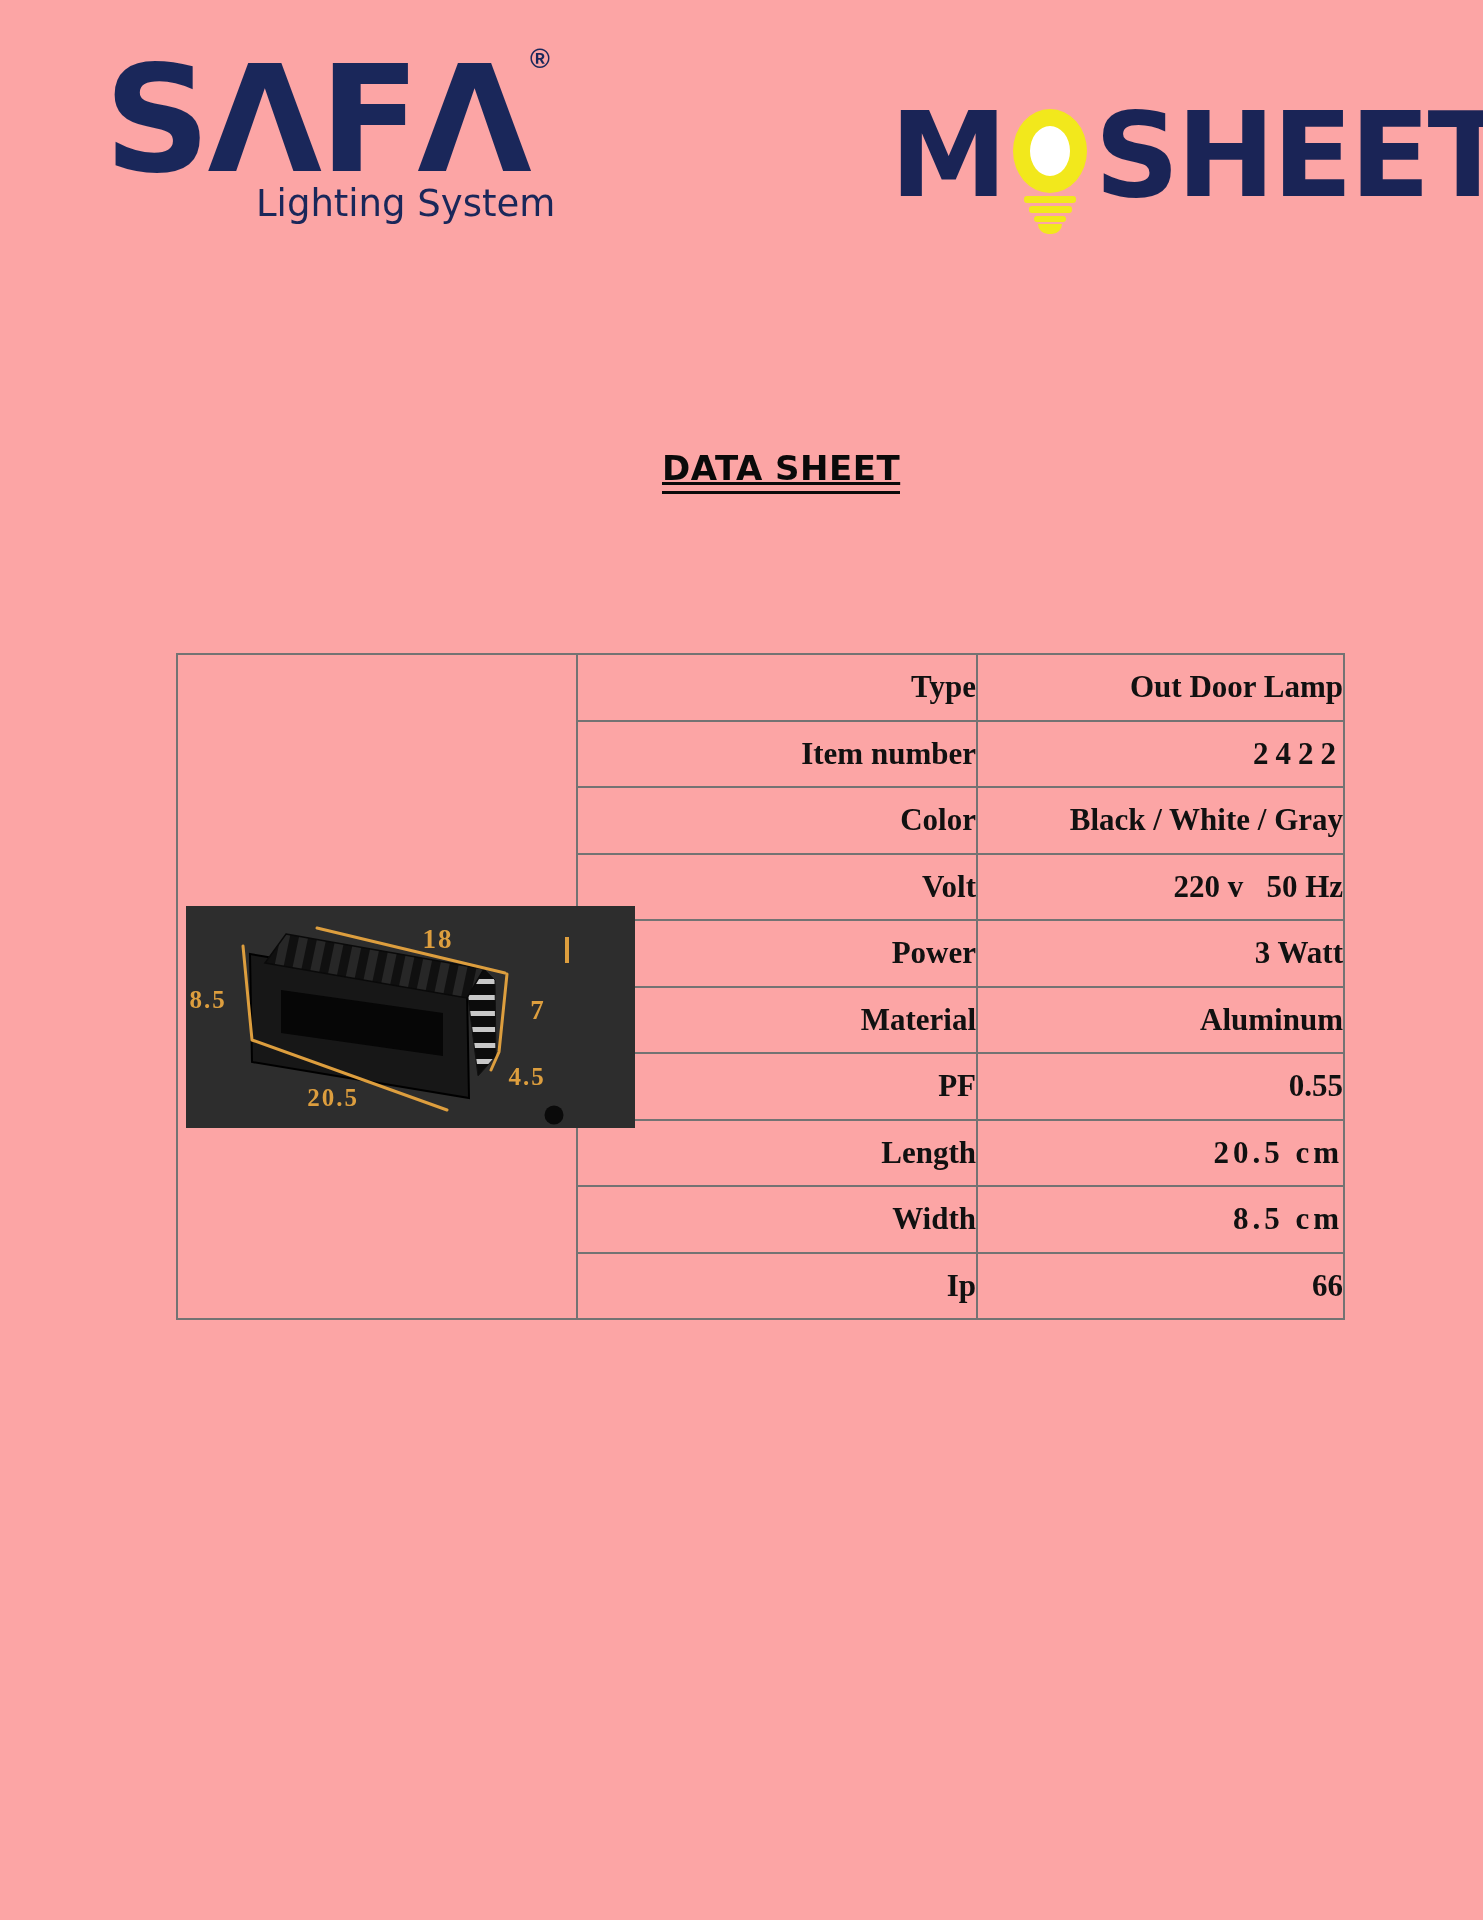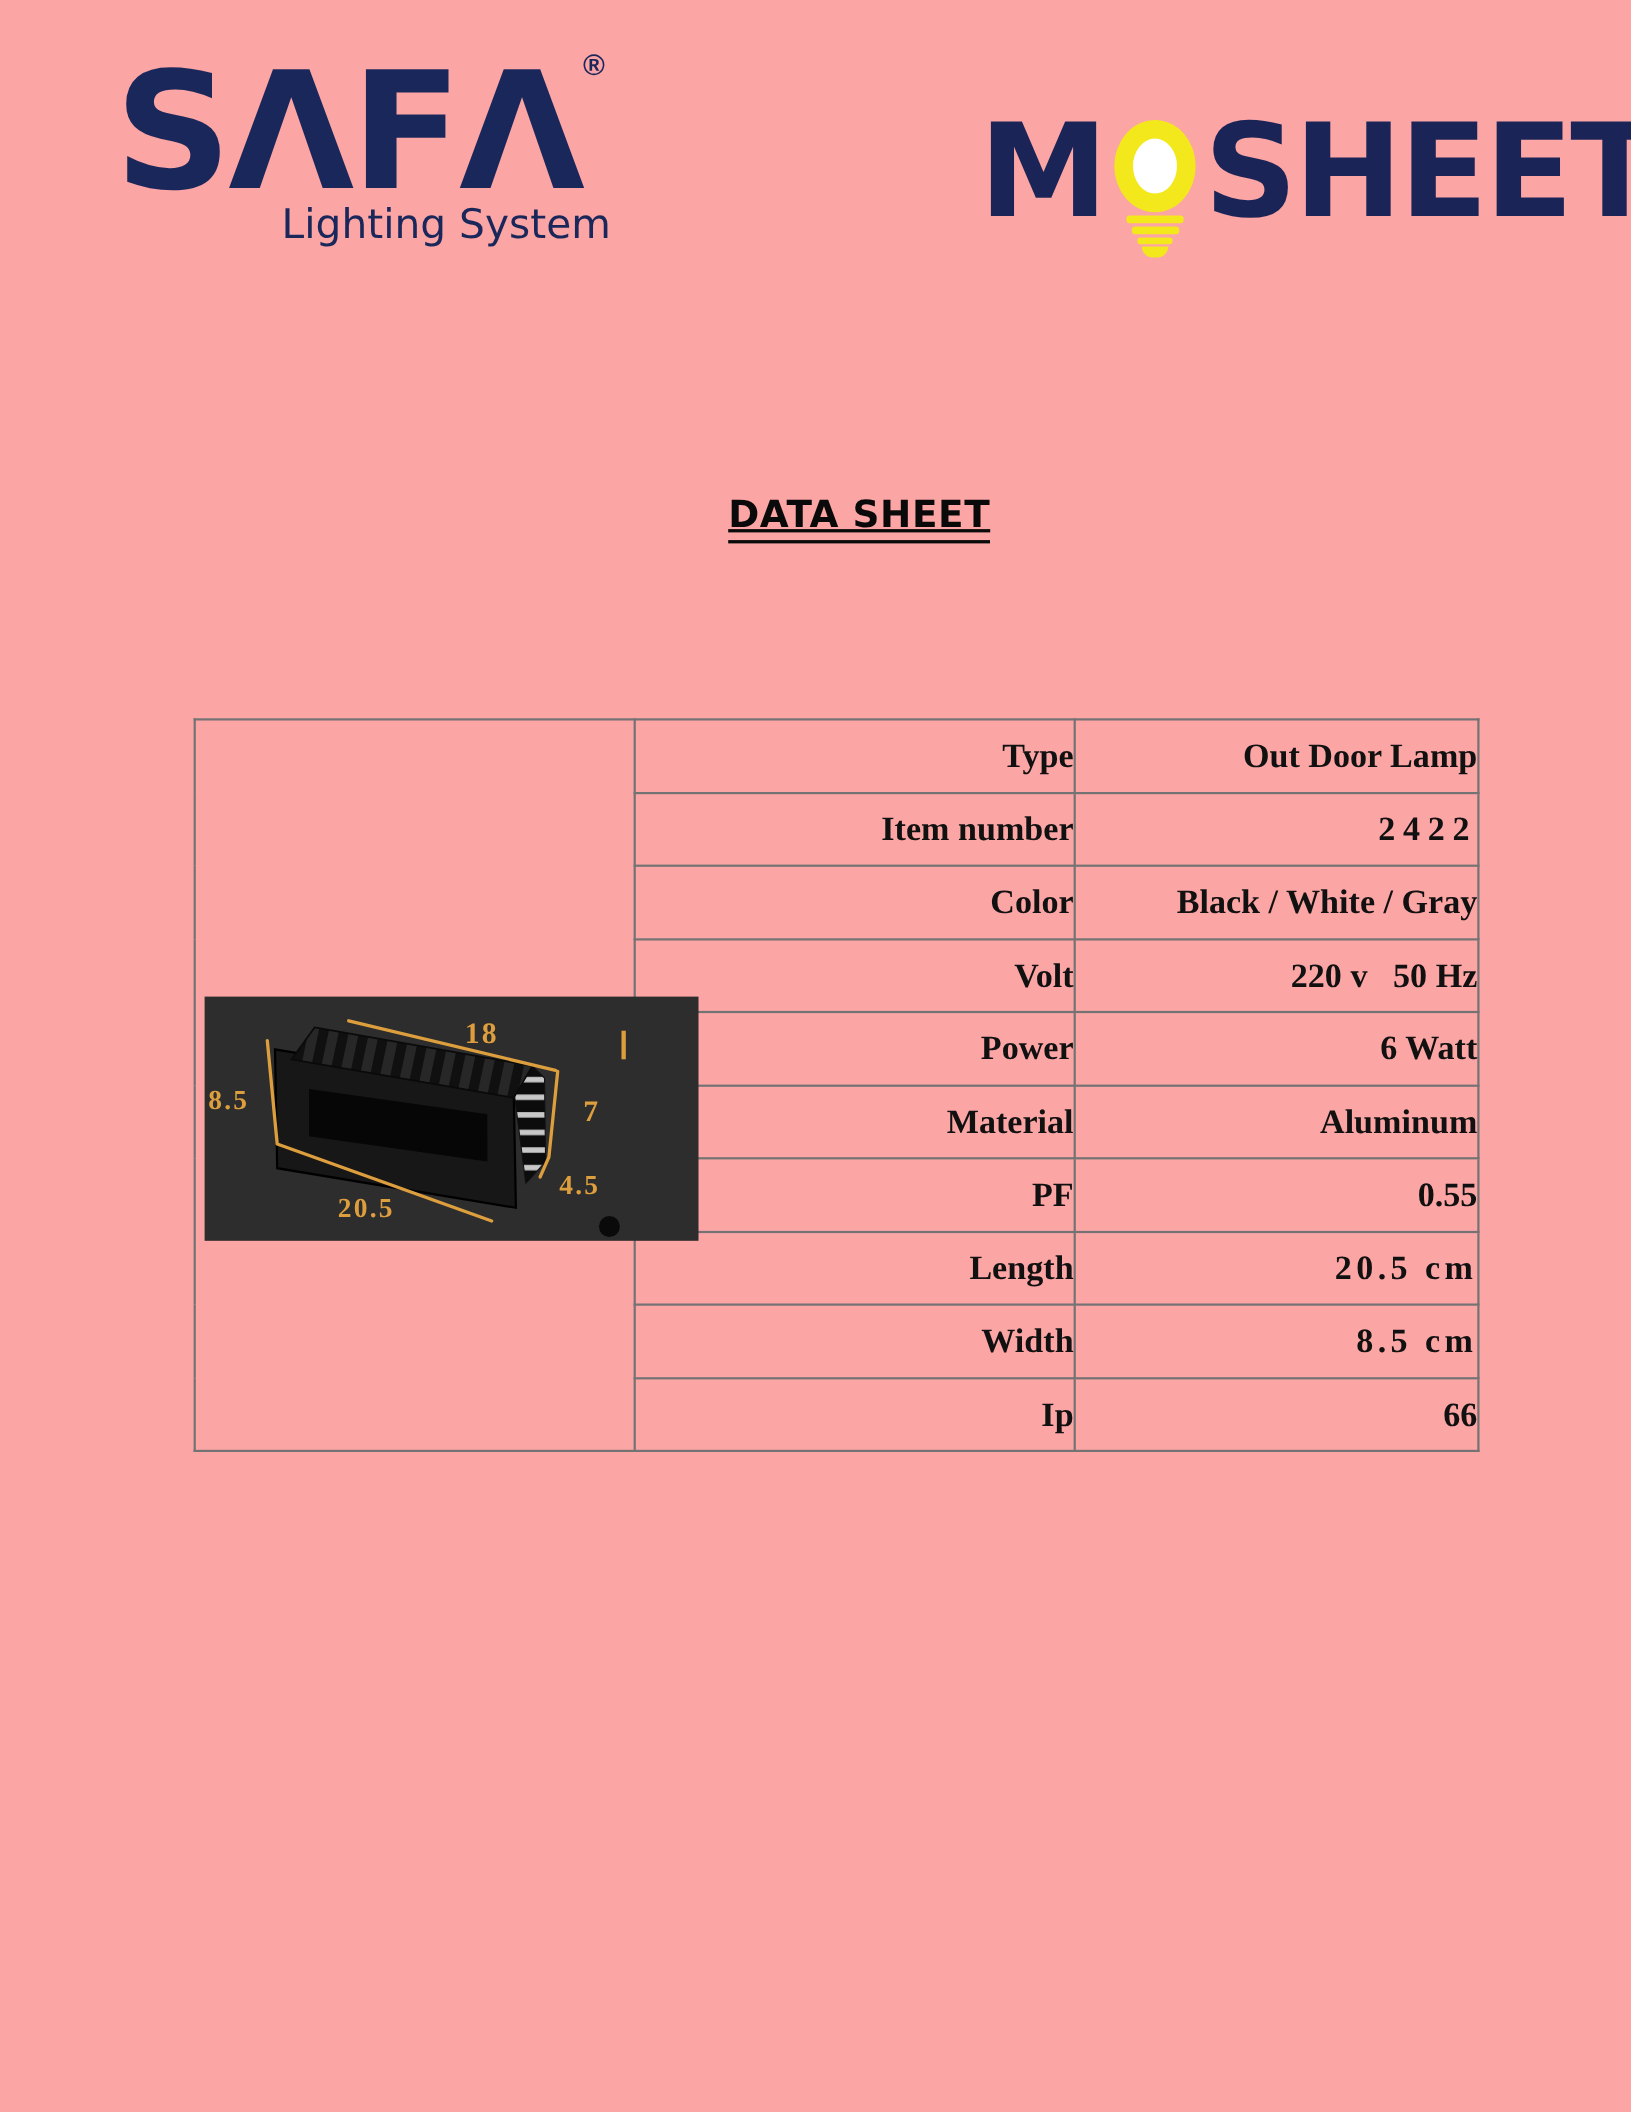--- a/index.html
+++ b/index.html
@@ -126,21 +126,21 @@
       <tr>
         <td class="lbl">Color</td>
         <td class="val">Black / White / Gray</td>
       </tr>
       <tr>
         <td class="lbl">Volt</td>
         <td class="val">220 v   50 Hz</td>
       </tr>
       <tr>
         <td class="lbl">Power</td>
-        <td class="val">6 Watt</td>
+        <td class="val">3 Watt</td>
       </tr>
       <tr>
         <td class="lbl">Material</td>
         <td class="val">Aluminum</td>
       </tr>
       <tr>
         <td class="lbl">PF</td>
         <td class="val">0.55</td>
       </tr>
       <tr>

